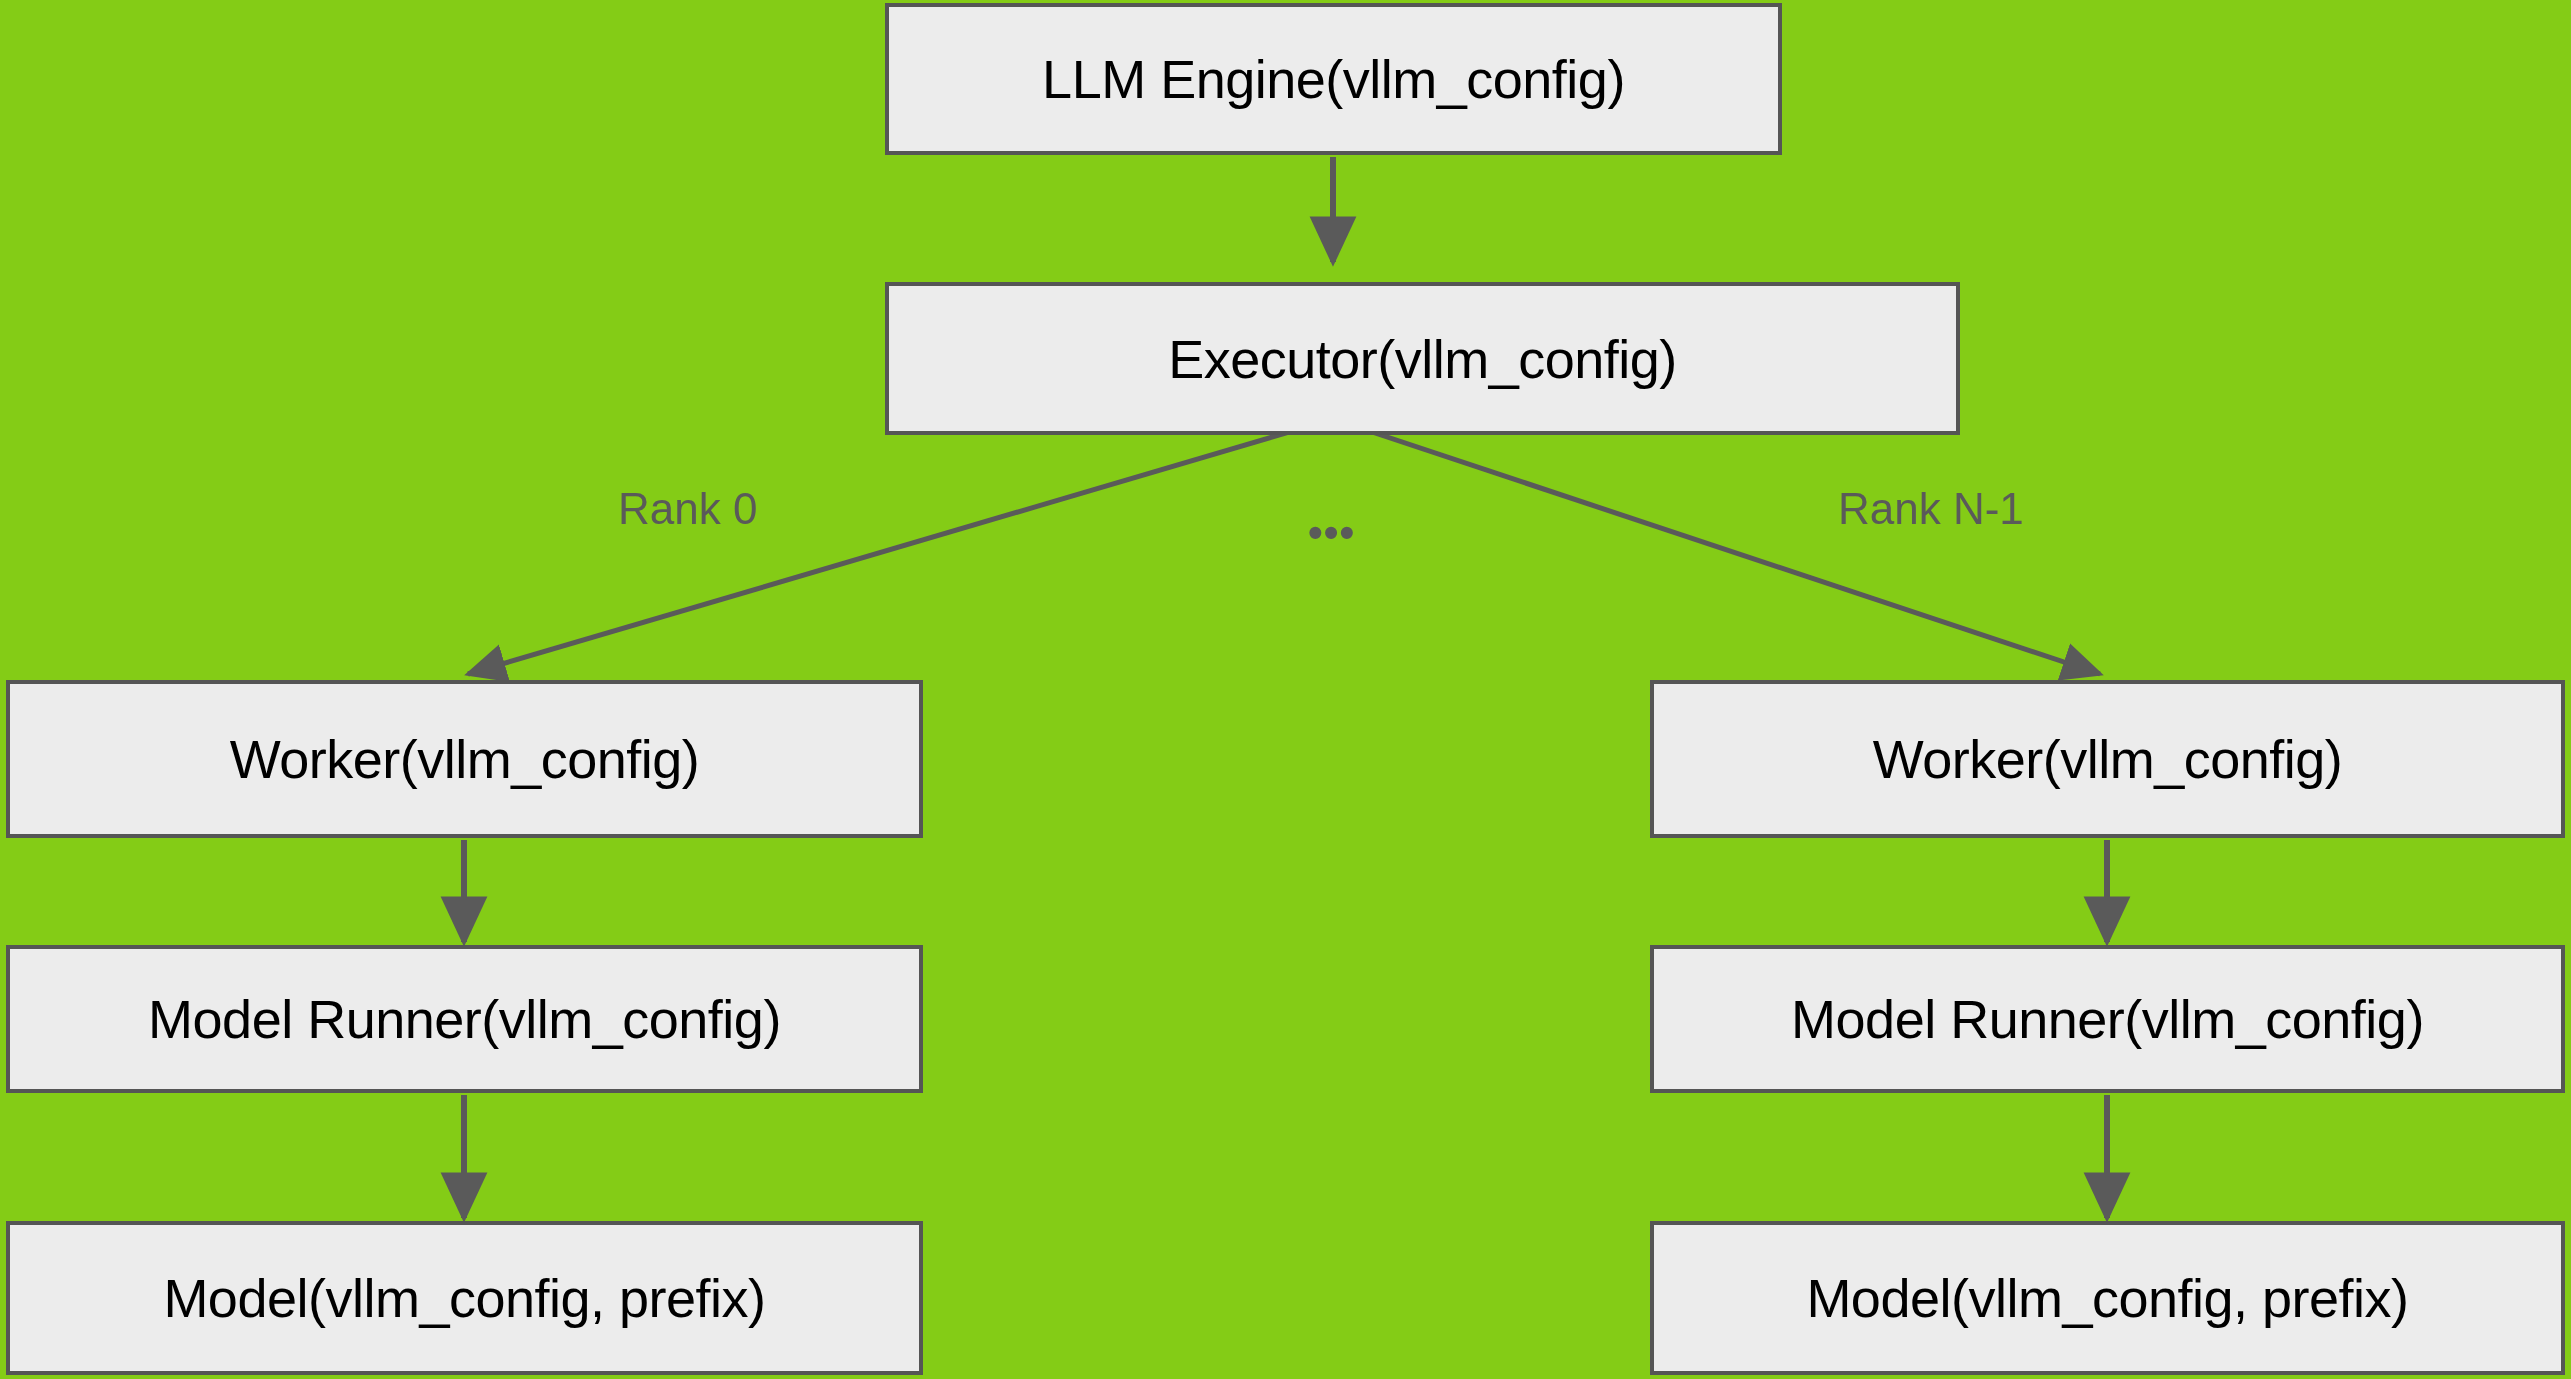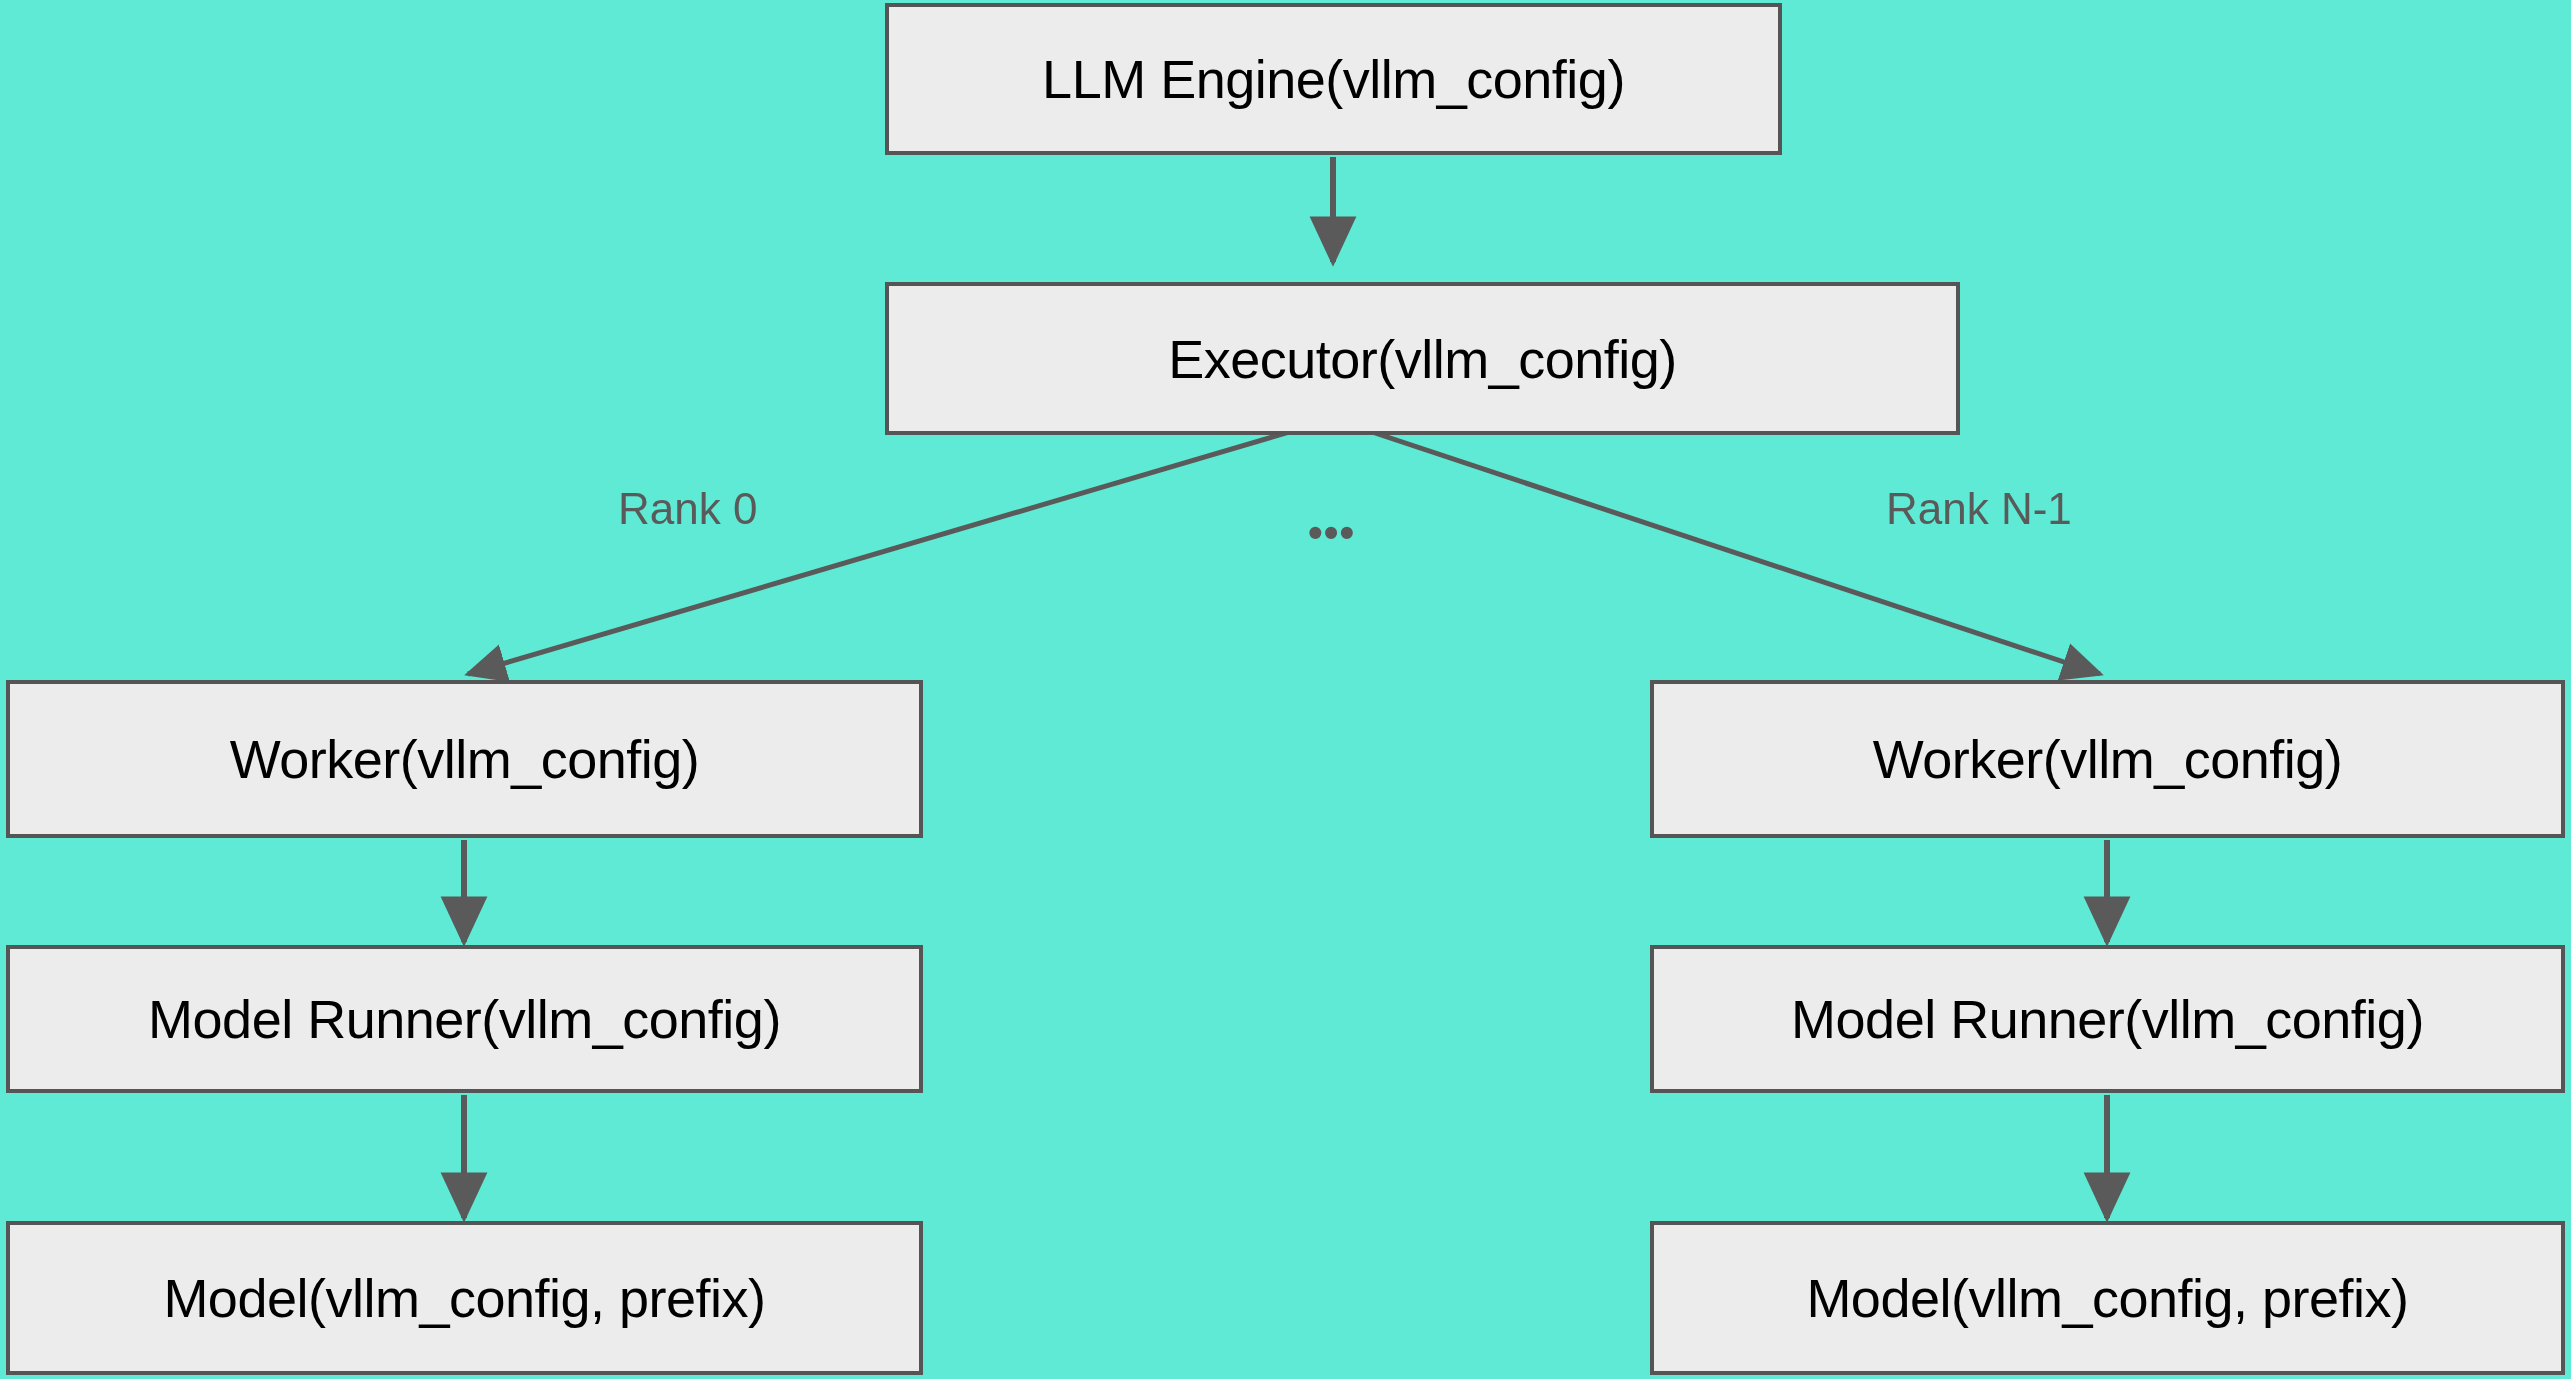--- a/index.html
+++ b/index.html
@@ -10,21 +10,21 @@
   body {
     width: 2571px;
     height: 1379px;
     overflow: hidden;
     font-family: "Liberation Sans", sans-serif;
   }
   #canvas {
     position: relative;
     width: 2571px;
     height: 1379px;
-    background: #5eead4;
+    background: #84cc16;
   }
   .node {
     position: absolute;
     box-sizing: border-box;
     background: #ececec;
     border: 4px solid #555555;
     display: flex;
     align-items: center;
     justify-content: center;
     color: #000000;
@@ -71,21 +71,21 @@
   #node-worker-0      { left: 6px;    top: 680px;  width: 917px;  height: 158px; }
   #node-runner-0      { left: 6px;    top: 945px;  width: 917px;  height: 148px; }
   #node-model-0       { left: 6px;    top: 1221px; width: 917px;  height: 154px; }
 
   #node-worker-n      { left: 1650px; top: 680px;  width: 915px;  height: 158px; }
   #node-runner-n      { left: 1650px; top: 945px;  width: 915px;  height: 148px; }
   #node-model-n       { left: 1650px; top: 1221px; width: 915px;  height: 154px; }
 
   
   #label-rank-0   { left: 618px;  top: 487px; }
-  #label-rank-n   { left: 1838px; top: 487px; margin-left: 48px; }
+  #label-rank-n   { left: 1838px; top: 487px; }
   #label-ellipsis { left: 1308px; top: 512px; }
 </style>
 </head>
 <body>
 
 <div id="canvas">
 
   <svg class="edges" viewBox="0 0 2571 1379" xmlns="http://www.w3.org/2000/svg">
     <defs>
       <marker id="arrowhead" markerWidth="9" markerHeight="9" refX="7.6" refY="4.5" orient="auto" markerUnits="strokeWidth">

